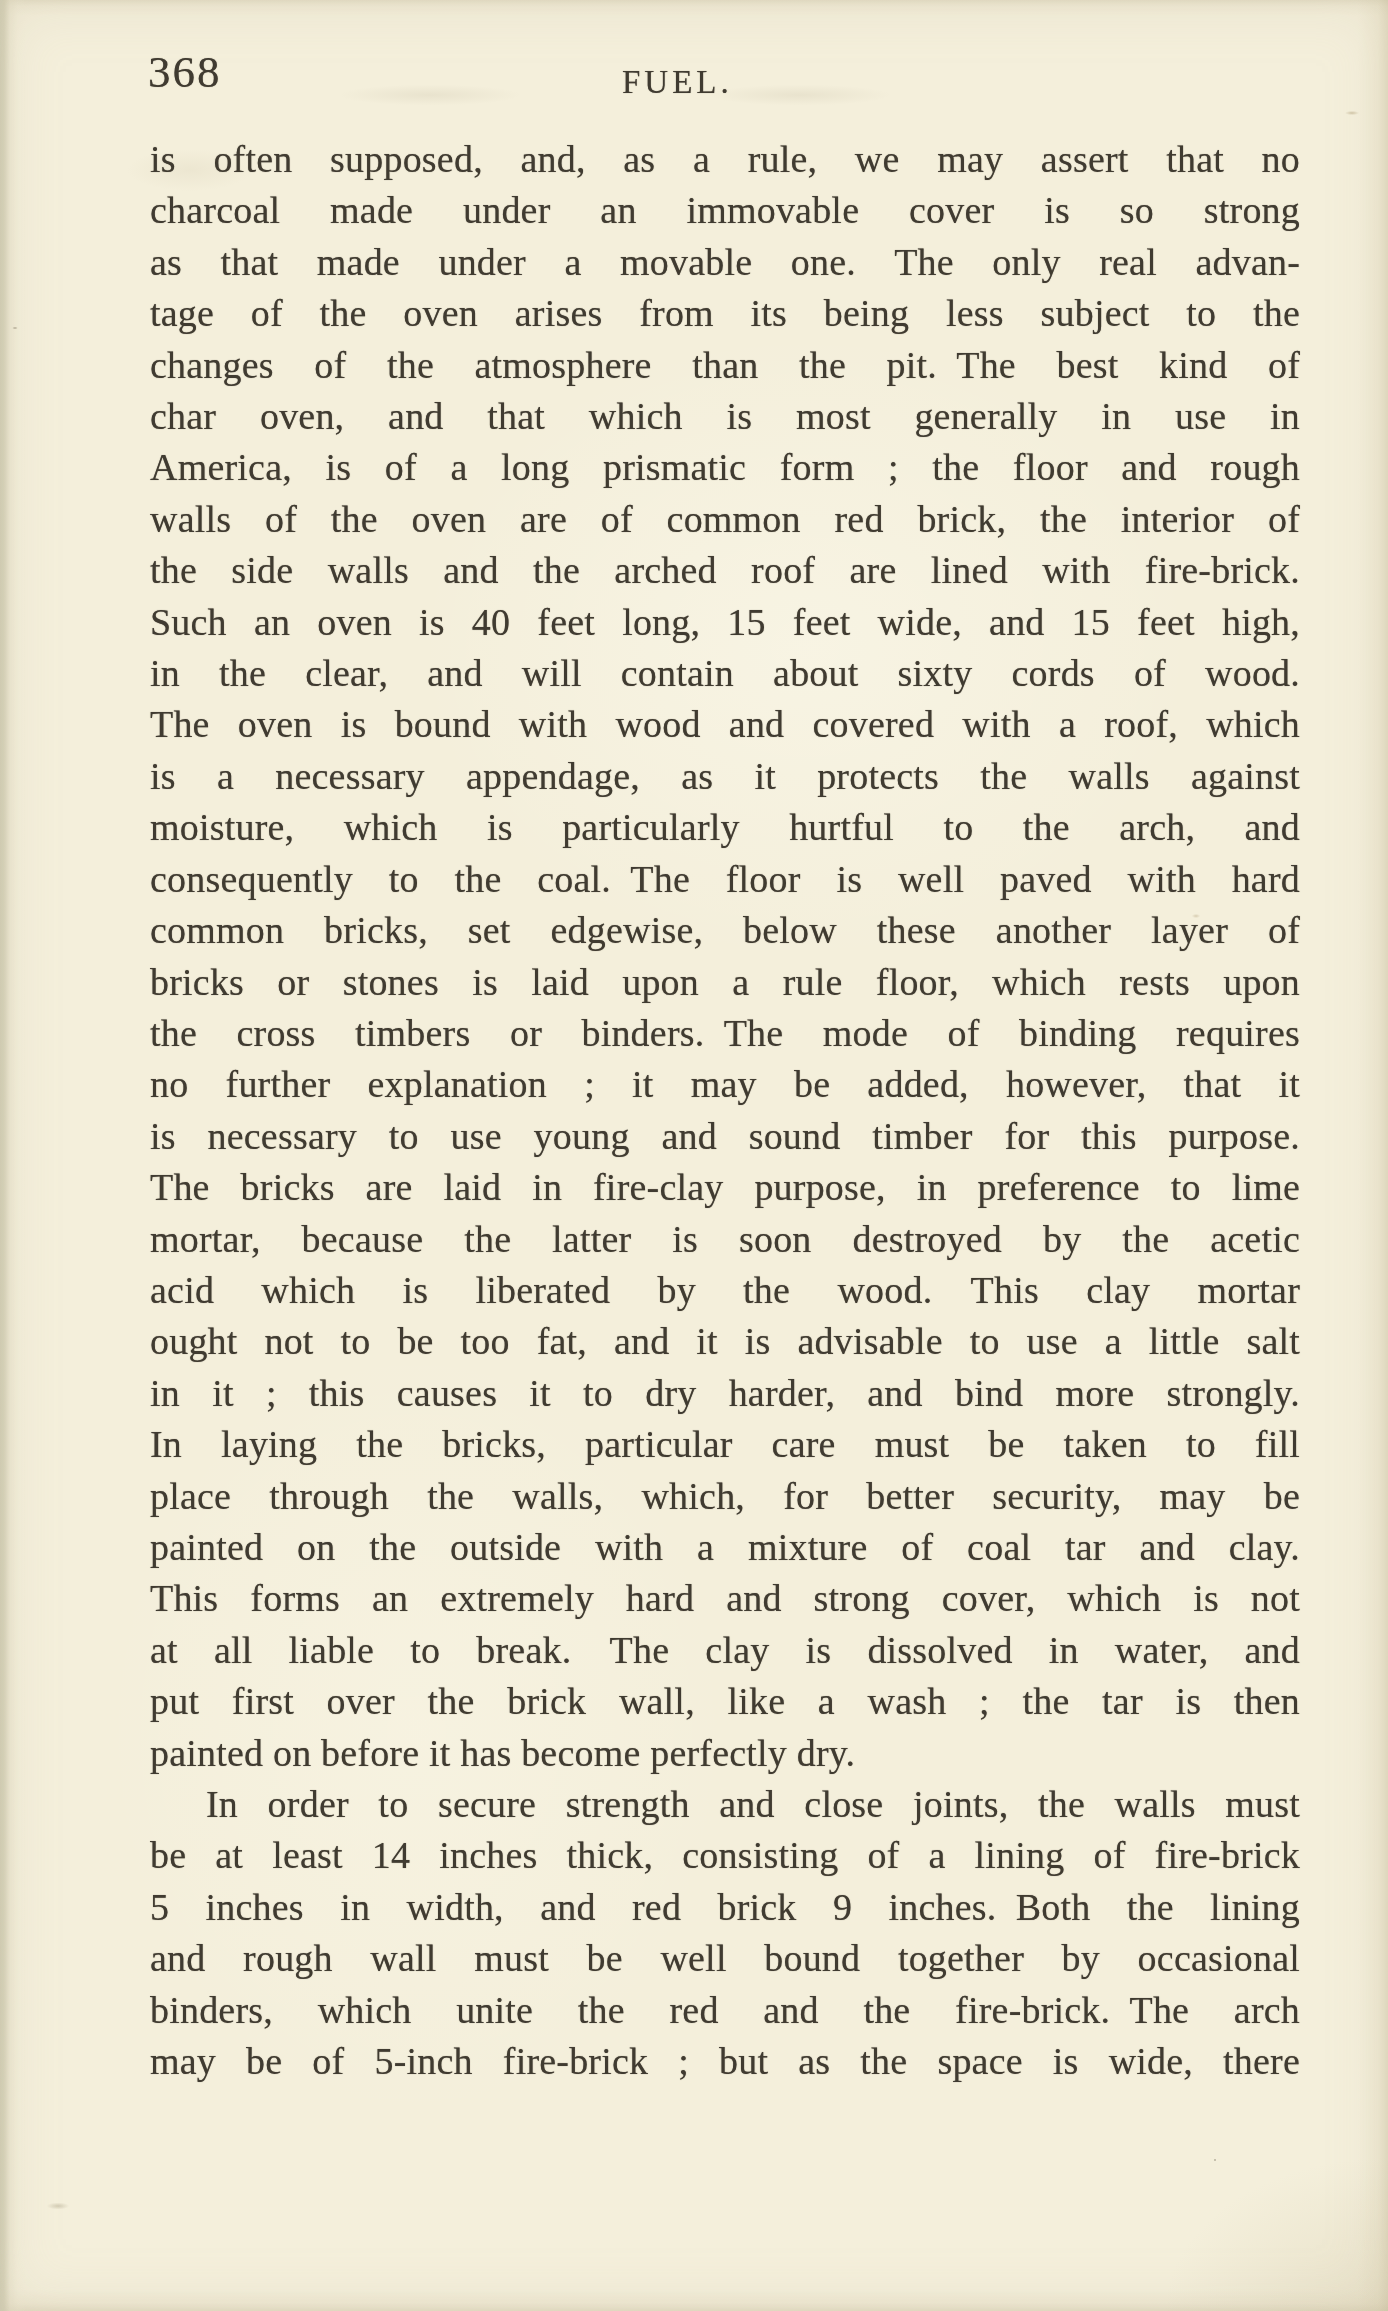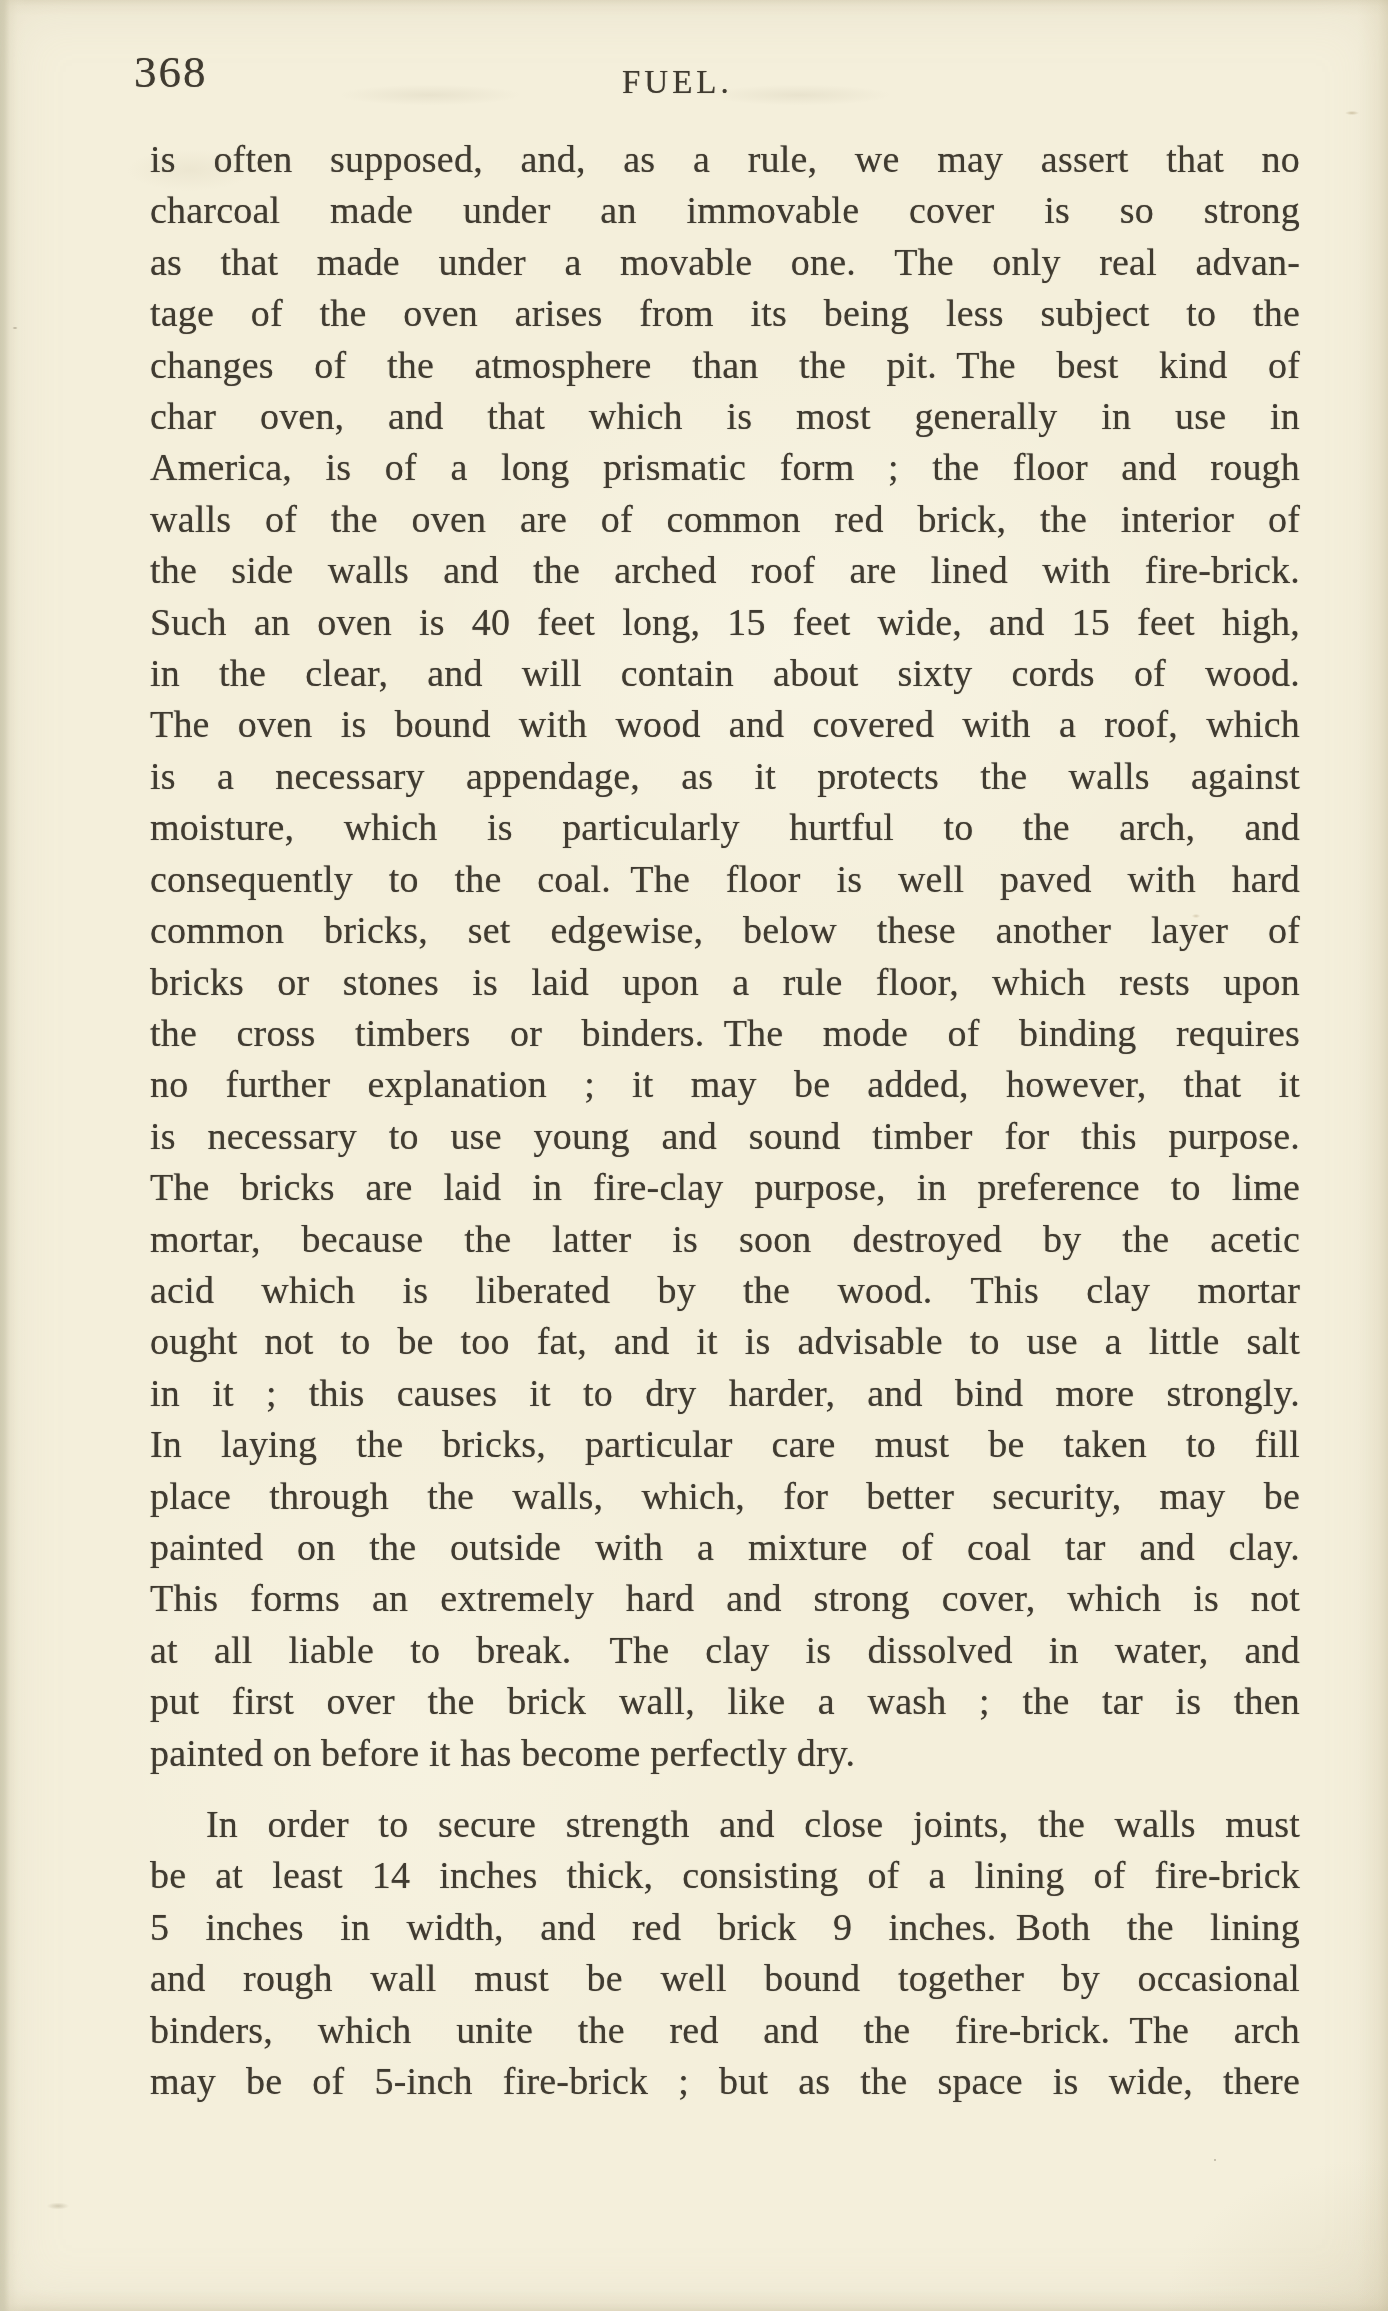--- a/index.html
+++ b/index.html
@@ -34,21 +34,21 @@
       linear-gradient(180deg, rgba(206,198,168,0.40) 0px, rgba(220,212,184,0.20) 6px, rgba(220,212,184,0) 16px),
       linear-gradient(0deg, rgba(200,190,158,0.35) 0px, rgba(216,206,176,0.18) 8px, rgba(216,206,176,0) 22px),
       radial-gradient(ellipse 320px 220px at 100% 100%, rgba(196,184,148,0.25), transparent 70%);
     box-shadow: inset 0 0 60px rgba(190,180,150,0.25);
     overflow:hidden;
     font-family:"Liberation Serif","DejaVu Serif",serif;
     color:var(--ink);
   }
   .running-head{position:absolute;top:0;left:0;right:0;height:130px;}
   .page-number{
-    position:absolute;left:134px;top:50px;
+    position:absolute;left:148px;top:50px;
     font-size:45px;line-height:1;
     letter-spacing:2px;
     text-shadow:0 0 0.8px rgba(64,58,46,0.7);
   }
   .running-title{
     position:absolute;left:622px;top:66px;
     font-size:33px;line-height:1;
     letter-spacing:4px;
     text-shadow:0 0 0.8px rgba(64,58,46,0.7);
   }
@@ -60,21 +60,21 @@
   .line{
     font-size:38px;
     line-height:51.4px;
     white-space:nowrap;
     text-align:justify;
     text-align-last:justify;
     letter-spacing:0.2px;
     text-shadow:0 0 0.9px rgba(64,58,46,0.65);
   }
   .line.para-end{text-align-last:left;font-family:Liberation Serif, serif;}
-  .line.indent{text-indent:56px;margin-top:20px;}
+  .line.indent{text-indent:56px;}
 </style>
 </head>
 <body>
 
 <div class="page">
   <header class="running-head">
     <span class="page-number">368</span>
     <span class="running-title">FUEL.</span>
   </header>
   <main class="text-block">

